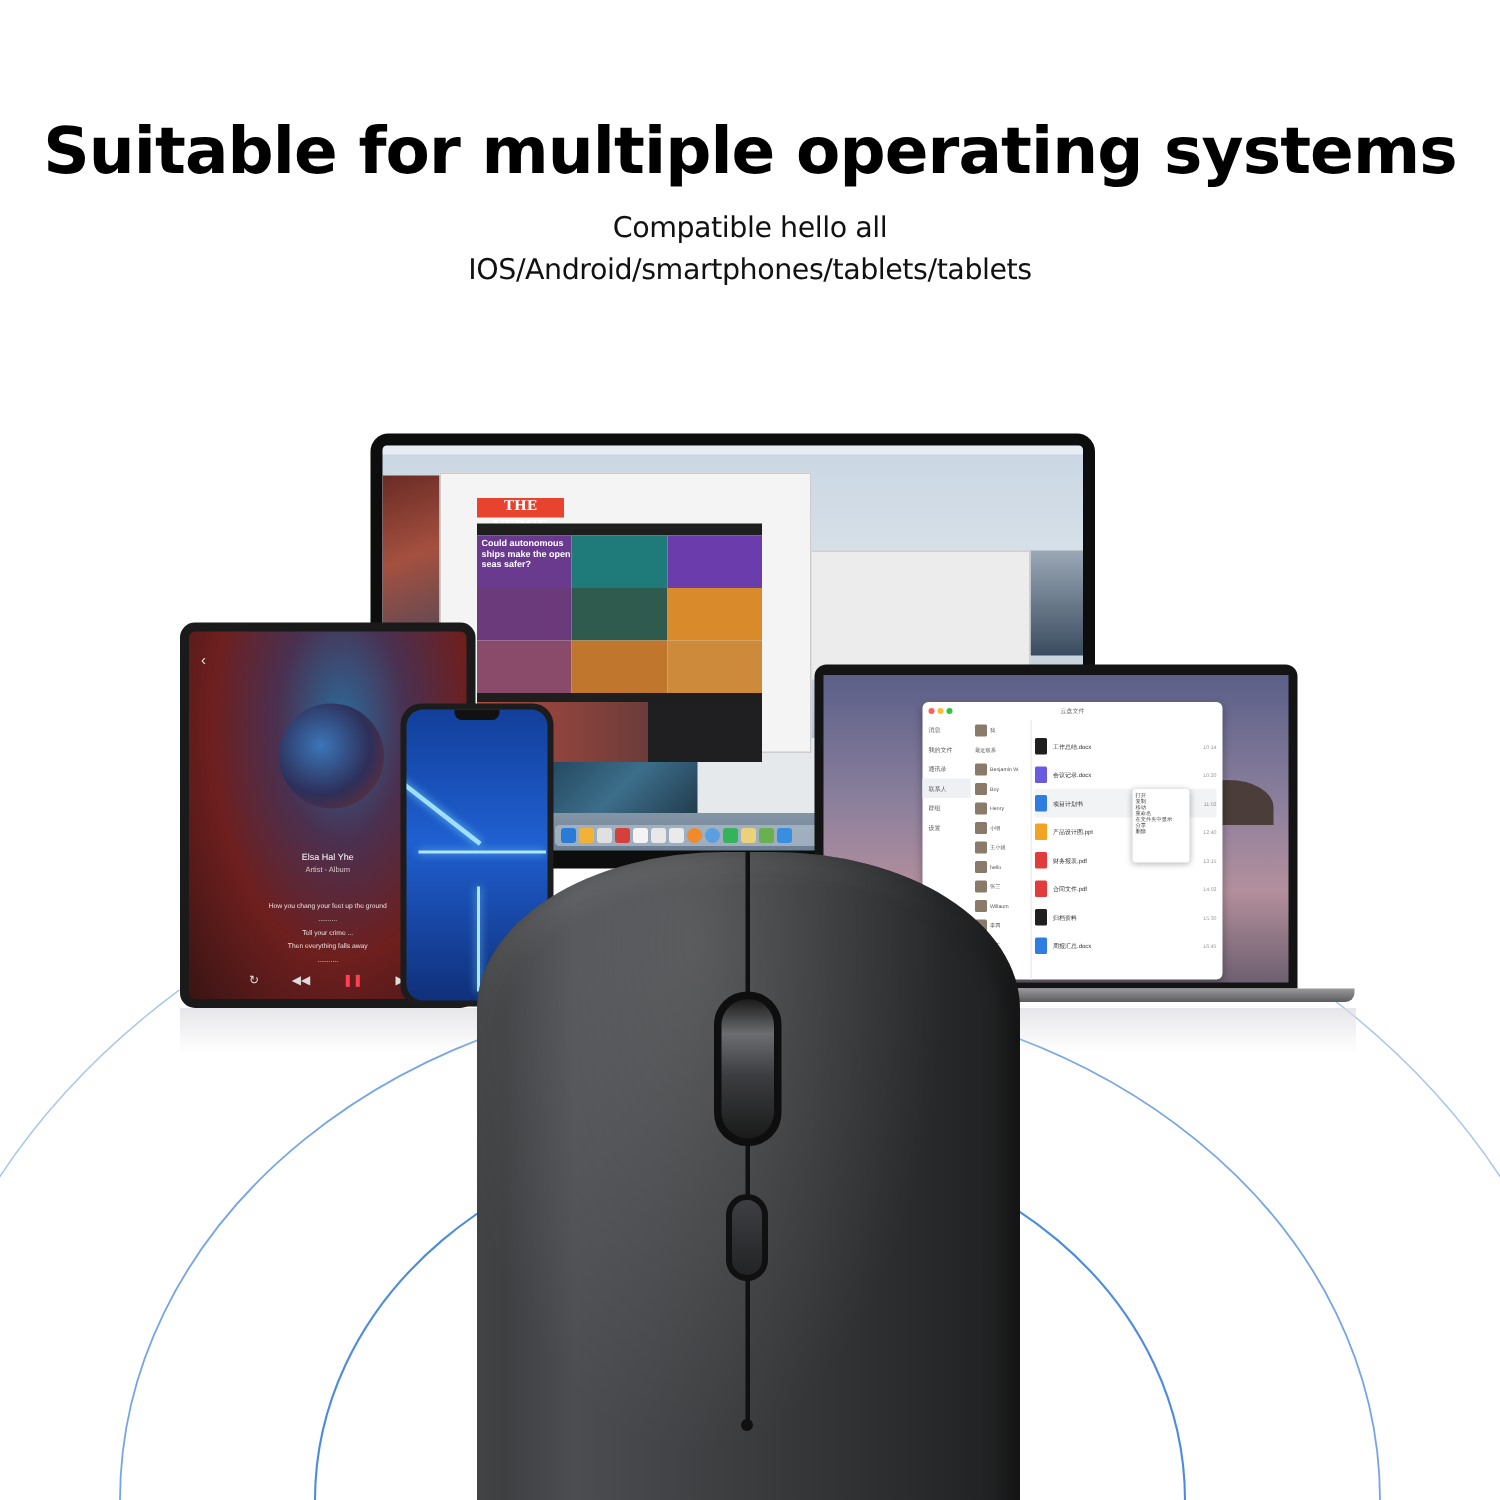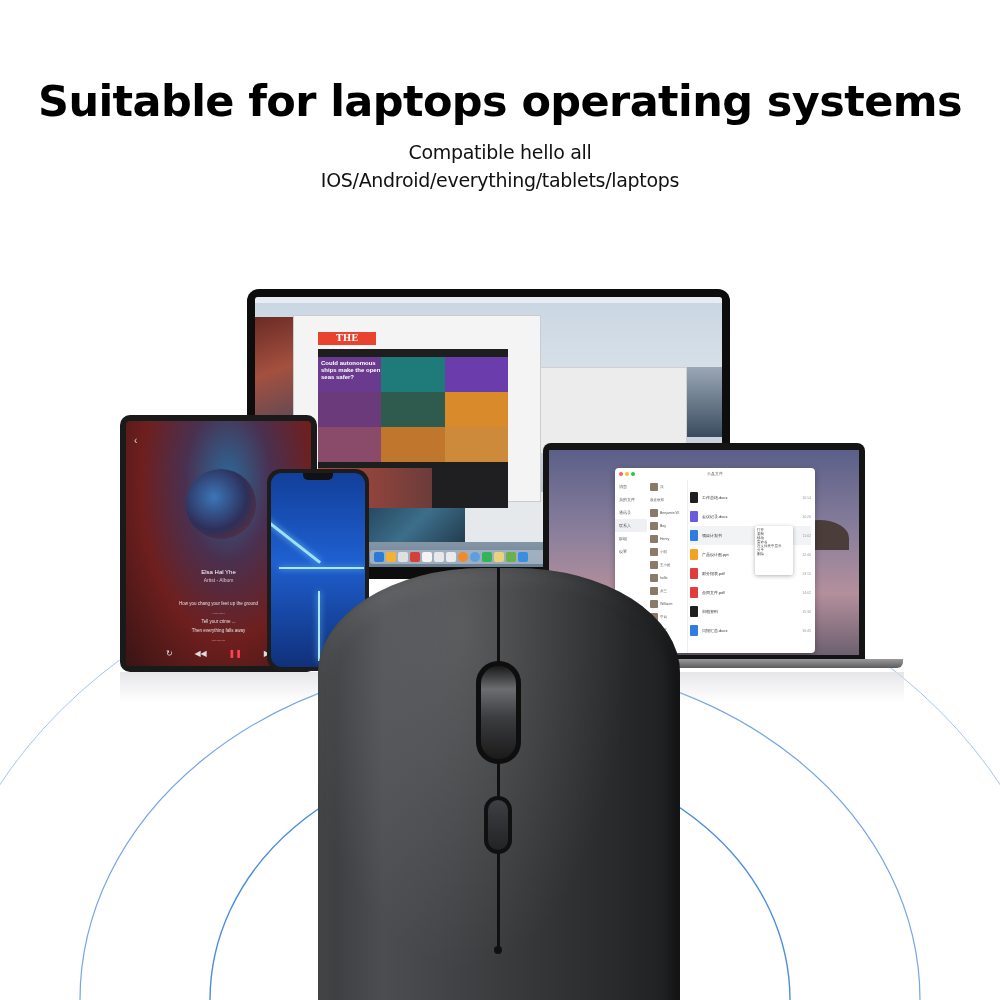--- a/index.html
+++ b/index.html
@@ -93,23 +93,23 @@
   .wheel-inner{position:absolute;left:5px;top:5px;width:35px;height:93px;border-radius:18px;
     background:linear-gradient(180deg,#1a1a1a 0%,#6c6d70 25%,#3c3d40 55%,#1a1a1a 100%);}
   .dpi{position:absolute;left:166px;top:228px;width:28px;height:58px;border-radius:14px;background:#101010;}
   .dpi-inner{position:absolute;left:4px;top:4px;width:20px;height:50px;border-radius:10px;background:linear-gradient(180deg,#3e3f42,#222325);}
 </style>
 </head>
 <body>
 
 <div>
 
-  <div class="headline">Suitable for laptops operating systems</div>
+  <div class="headline">Suitable for multiple operating systems</div>
   <div class="sub sub1">Compatible hello all</div>
-  <div class="sub sub2">IOS/Android/everything/tablets/laptops</div>
+  <div class="sub sub2">IOS/Android/smartphones/tablets/tablets</div>
 
   <svg class="waves" viewBox="0 660 1000 340" width="1000" height="340">
     <g fill="none" stroke="#3a7fd8">
       <ellipse cx="500" cy="1000" rx="290" ry="245" stroke-width="1.4" opacity="0.9"></ellipse>
       <ellipse cx="500" cy="1000" rx="420" ry="340" stroke-width="1.2" opacity="0.7"></ellipse>
       <ellipse cx="500" cy="1010" rx="570" ry="470" stroke-width="1" opacity="0.45"></ellipse>
     </g>
   </svg>
 
   <div class="reflection"></div>

